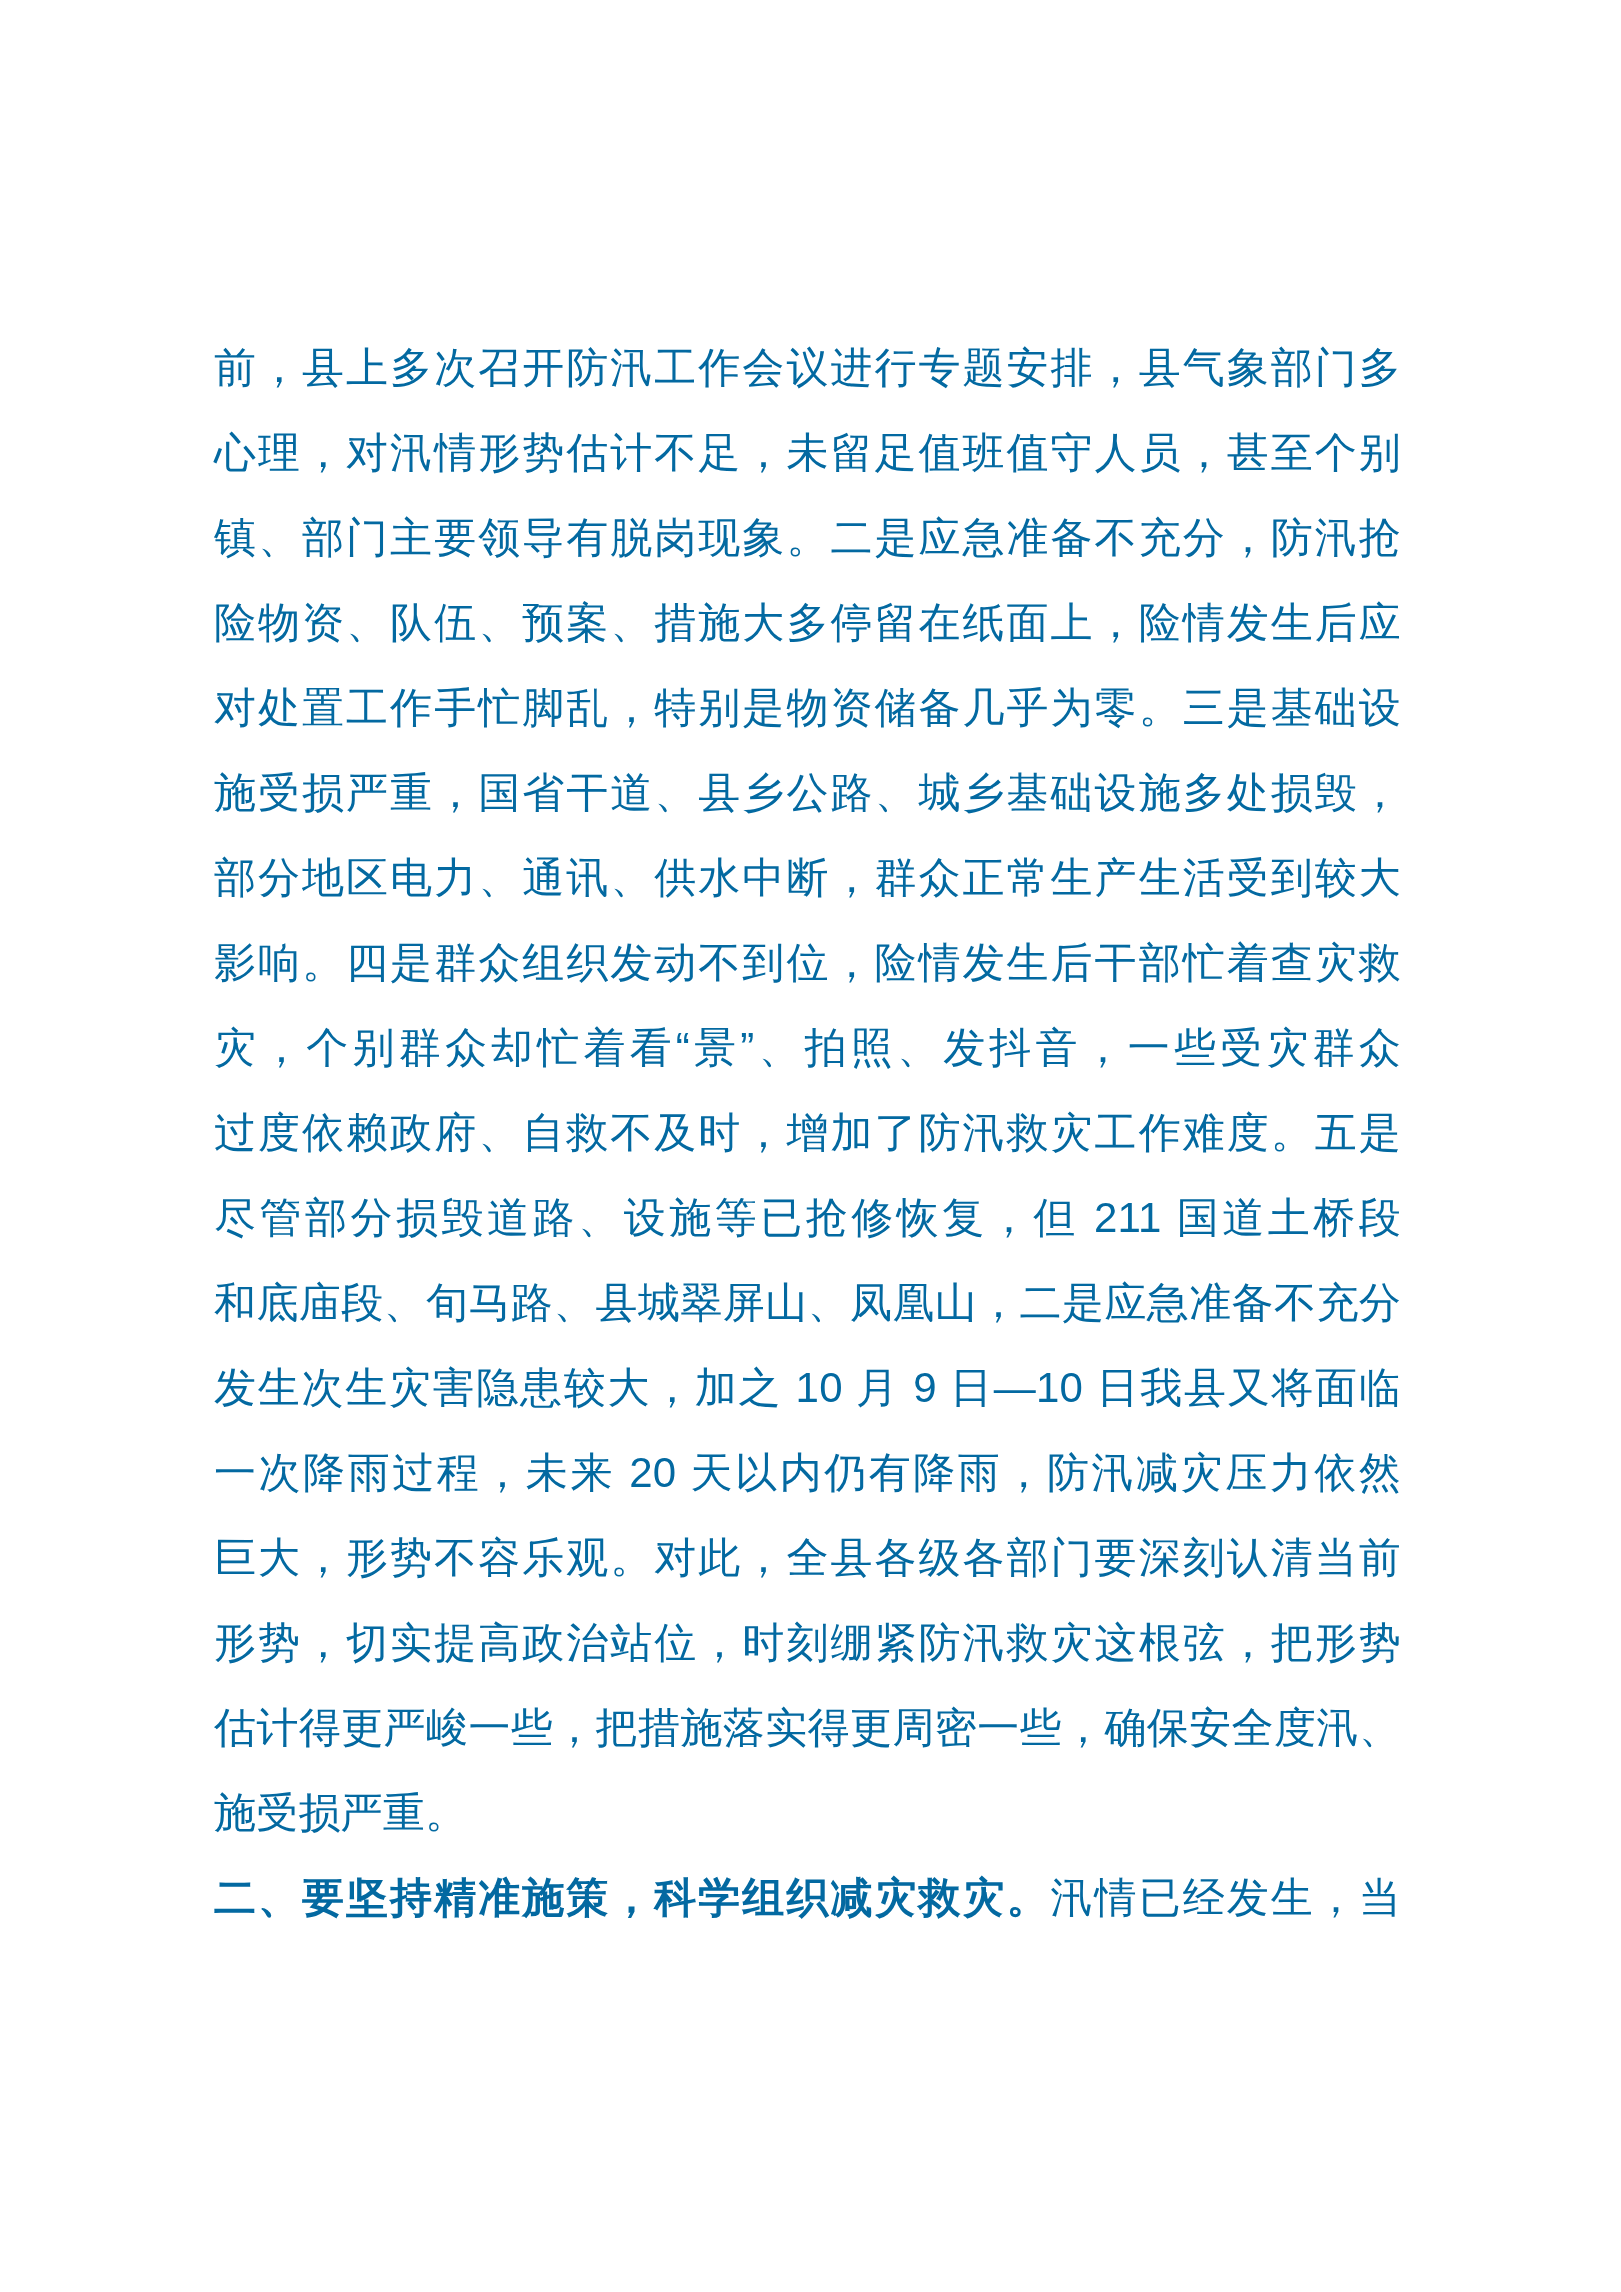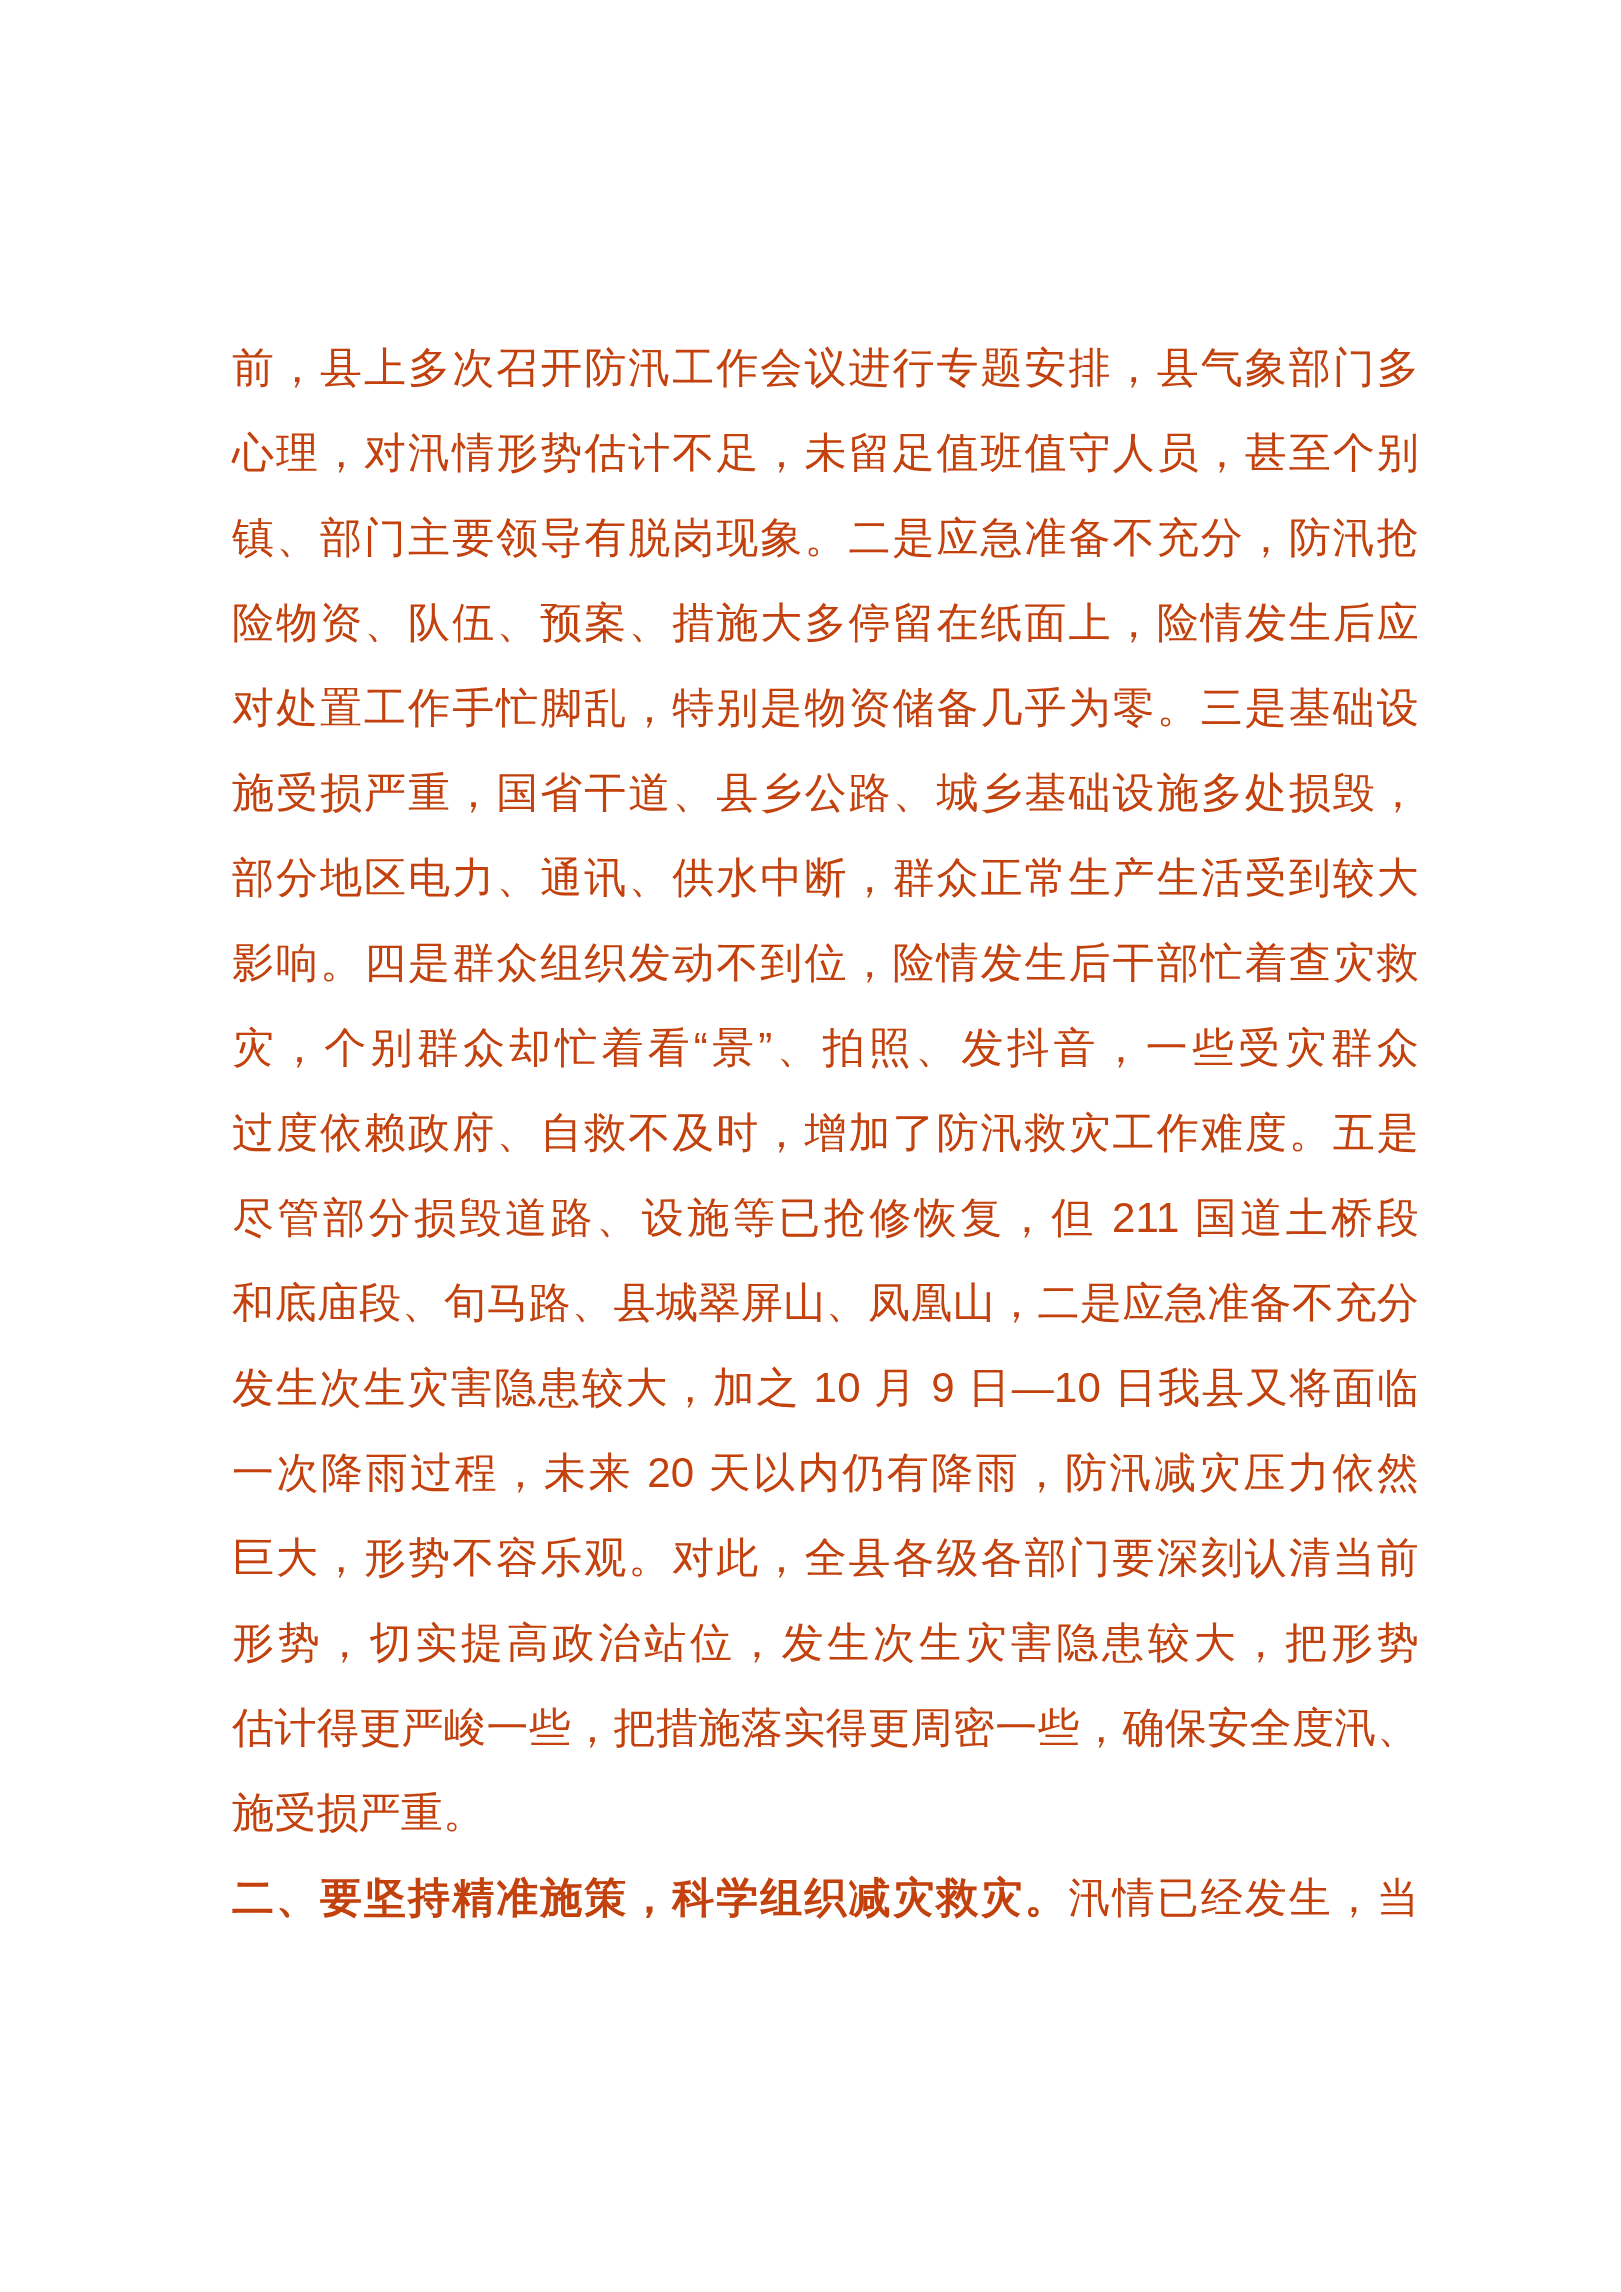--- a/index.html
+++ b/index.html
@@ -10,26 +10,26 @@
   .page {
     position: relative;
     width: 1621px;
     height: 2293px;
     background: #ffffff;
     overflow: hidden;
     font-family: "Liberation Sans", "DejaVu Sans", sans-serif;
   }
   .doc {
     position: absolute;
-    left: 232px;
+    left: 214px;
     top: 325px;
     width: 1187px;
     font-size: 42px;
     line-height: 85px;
-    color: #c2410c;
+    color: #0369a1;
     letter-spacing: 0.2px;
   }
   .line {
     white-space: nowrap;
   }
   .line.just {
     white-space: normal;
     text-align: justify;
     text-align-last: justify;
     text-justify: inter-character;
@@ -52,19 +52,19 @@
     <div class="line just">施受损严重，国省干道、县乡公路、城乡基础设施多处损毁，</div>
     <div class="line just">部分地区电力、通讯、供水中断，群众正常生产生活受到较大</div>
     <div class="line just">影响。四是群众组织发动不到位，险情发生后干部忙着查灾救</div>
     <div class="line just">灾，个别群众却忙着看“景”、拍照、发抖音，一些受灾群众</div>
     <div class="line just">过度依赖政府、自救不及时，增加了防汛救灾工作难度。五是</div>
     <div class="line just">尽管部分损毁道路、设施等已抢修恢复，但 211 国道土桥段</div>
     <div class="line just">和底庙段、旬马路、县城翠屏山、凤凰山，二是应急准备不充分</div>
     <div class="line just">发生次生灾害隐患较大，加之 10 月 9 日—10 日我县又将面临</div>
     <div class="line just">一次降雨过程，未来 20 天以内仍有降雨，防汛减灾压力依然</div>
     <div class="line just">巨大，形势不容乐观。对此，全县各级各部门要深刻认清当前</div>
-    <div class="line just">形势，切实提高政治站位，发生次生灾害隐患较大，把形势</div>
+    <div class="line just">形势，切实提高政治站位，时刻绷紧防汛救灾这根弦，把形势</div>
     <div class="line just">估计得更严峻一些，把措施落实得更周密一些，确保安全度汛、</div>
     <div class="line">施受损严重。</div>
     <div class="line just"><span class="bold">二、要坚持精准施策，科学组织减灾救灾。</span><span>汛情已经发生，当</span></div>
   </div>
 </div>
 
 
 </body></html>

